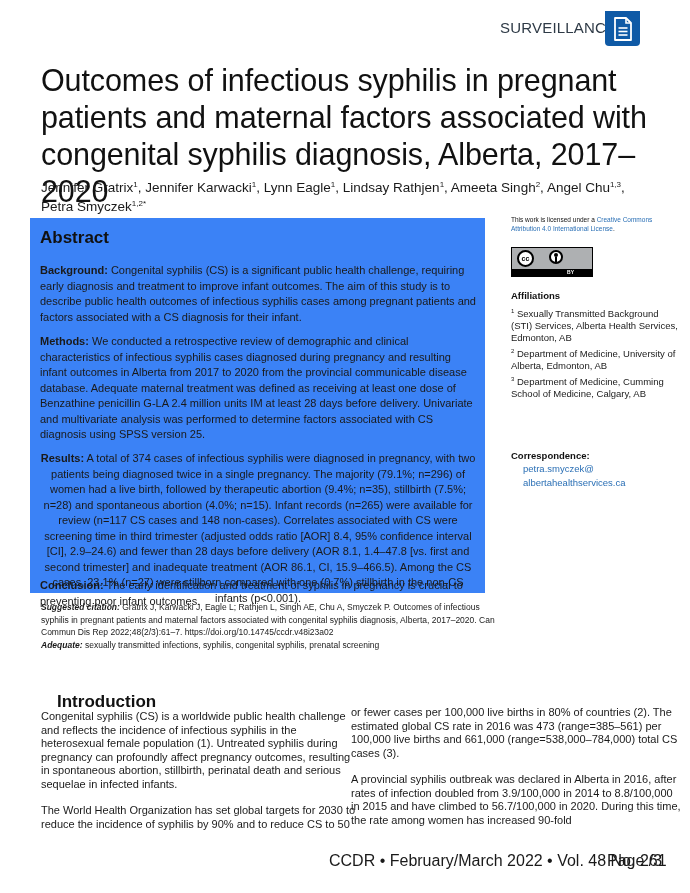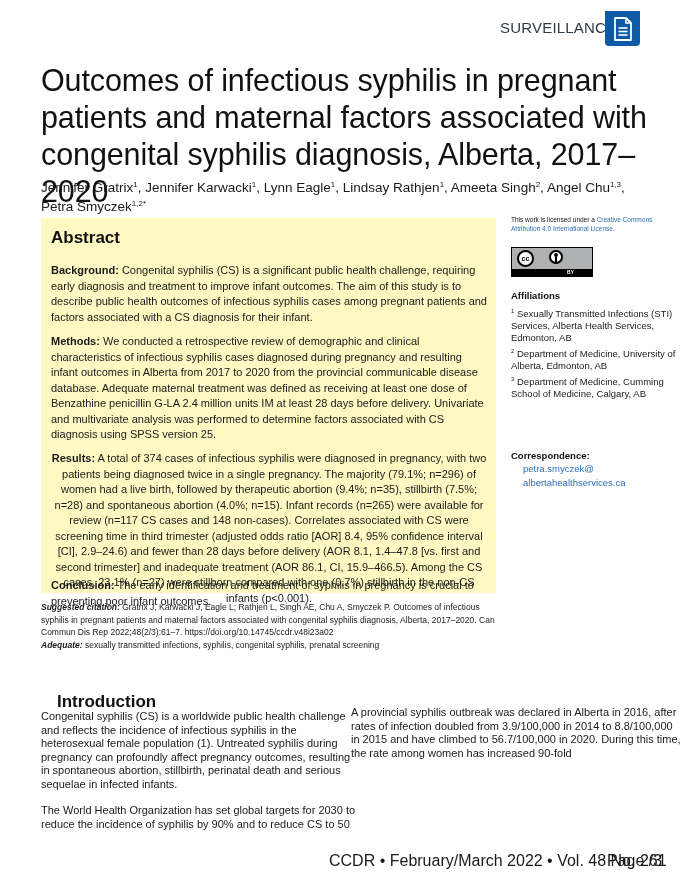--- a/index.html
+++ b/index.html
@@ -26,21 +26,21 @@
     letter-spacing: -0.1px;
   }
   .authors {
     left: 41px; top: 178px; width: 640px;
     font-size: 13.5px; line-height: 19px; color: #1a1a1a;
   }
   .authors sup { font-size: 8px; vertical-align: super; line-height: 0; }
 
   
   .abstract {
-    left: 41px; top: 218px; width: 455px; height: 375px; background: #fef9c3;
+    left: 30px; top: 218px; width: 455px; height: 375px; background: #3b82f6;
   }
   .abstract h2 {
     position: absolute; left: 10px; top: 10px; margin: 0;
     font-size: 17px; font-weight: bold; color: #111;
   }
   .abstract .para {
     position: absolute; left: 10px; width: 436px;
     font-size: 11px; line-height: 15.5px; color: #1a1a1a;
   }
   .abstract .para b { font-weight: bold; }
@@ -142,21 +142,21 @@
 </div>
 <div class="abs cc-badge">
   <div class="cc">cc</div>
   <div class="person"></div>
   <div class="bar"></div>
   <div class="by">BY</div>
 </div>
 
 <div class="abs aff-heading">Affiliations</div>
 <div class="abs aff-list">
-  <div class="aff-item"><sup>1</sup><span> Sexually Transmitted Infections (STI) Services, Alberta Health Services, Edmonton, AB</span></div>
+  <div class="aff-item"><sup>1</sup><span> Sexually Transmitted Background (STI) Services, Alberta Health Services, Edmonton, AB</span></div>
   <div class="aff-item"><sup>2</sup><span> Department of Medicine, University of Alberta, Edmonton, AB</span></div>
   <div class="aff-item"><sup>3</sup><span> Department of Medicine, Cumming School of Medicine, Calgary, AB</span></div>
 </div>
 
 <div class="abs corr-heading">Correspondence:</div>
 <div class="abs corr-email">
   <div>petra.smyczek@</div>
   <div>albertahealthservices.ca</div>
 </div>
 
@@ -164,17 +164,18 @@
   <div><b>Suggested citation:</b><span> Gratrix J, Karwacki J, Eagle L; Rathjen L, Singh AE, Chu A, Smyczek P. Outcomes of infectious syphilis in pregnant patients and maternal factors associated with congenital syphilis diagnosis, Alberta, 2017–2020. Can Commun Dis Rep 2022;48(2/3):61–7. https://doi.org/10.14745/ccdr.v48i23a02</span></div>
   <div><b>Adequate:</b><span> sexually transmitted infections, syphilis, congenital syphilis, prenatal screening</span></div>
 </div>
 
 <h2 class="abs intro-heading">Introduction</h2>
 <div class="abs col col-left">
   <p>Congenital syphilis (CS) is a worldwide public health challenge and reflects the incidence of infectious syphilis in the heterosexual female population (1). Untreated syphilis during pregnancy can profoundly affect pregnancy outcomes, resulting in spontaneous abortion, stillbirth, perinatal death and serious sequelae in infected infants.</p>
   <p>The World Health Organization has set global targets for 2030 to reduce the incidence of syphilis by 90% and to reduce CS to 50</p>
 </div>
 <div class="abs col col-right">
+  <p>or fewer cases per 100,000 live births in 80% of countries (2). The estimated global CS rate in 2016 was 473 (range=385–561) per 100,000 live births and 661,000 (range=538,000–784,000) total CS cases (3).</p>
   <p>A provincial syphilis outbreak was declared in Alberta in 2016, after rates of infection doubled from 3.9/100,000 in 2014 to 8.8/100,000 in 2015 and have climbed to 56.7/100,000 in 2020. During this time, the rate among women has increased 90-fold</p>
 </div>
 
 <div class="abs footer">CCDR • February/March 2022 • Vol. 48 No. 2/3</div>
 <div class="abs page-num">Page 61</div>
 
 </body></html>

